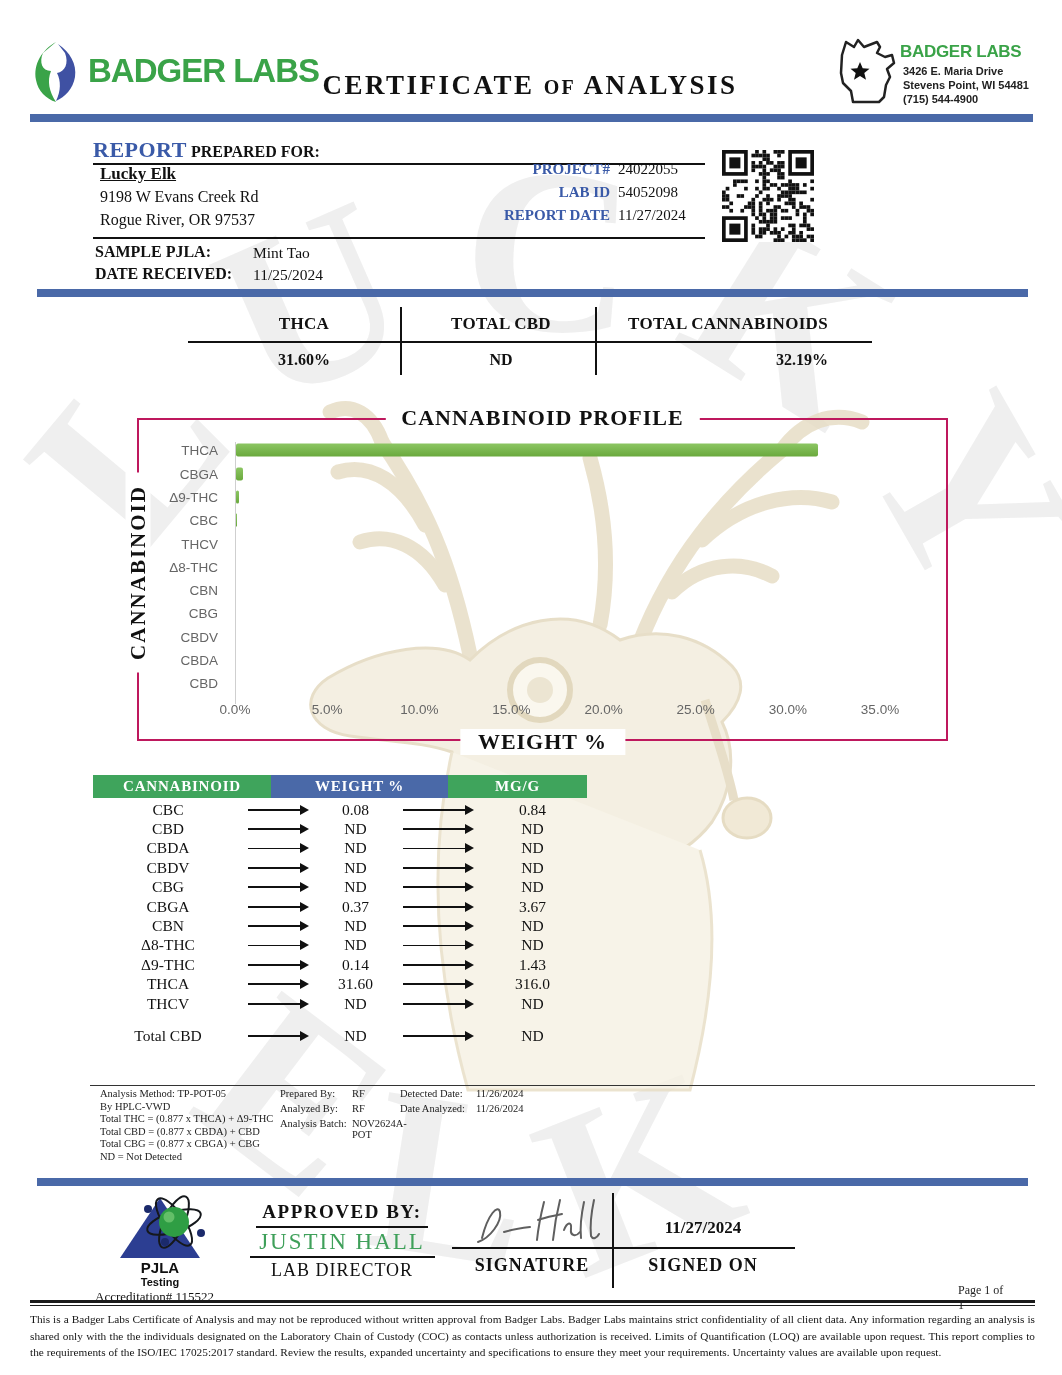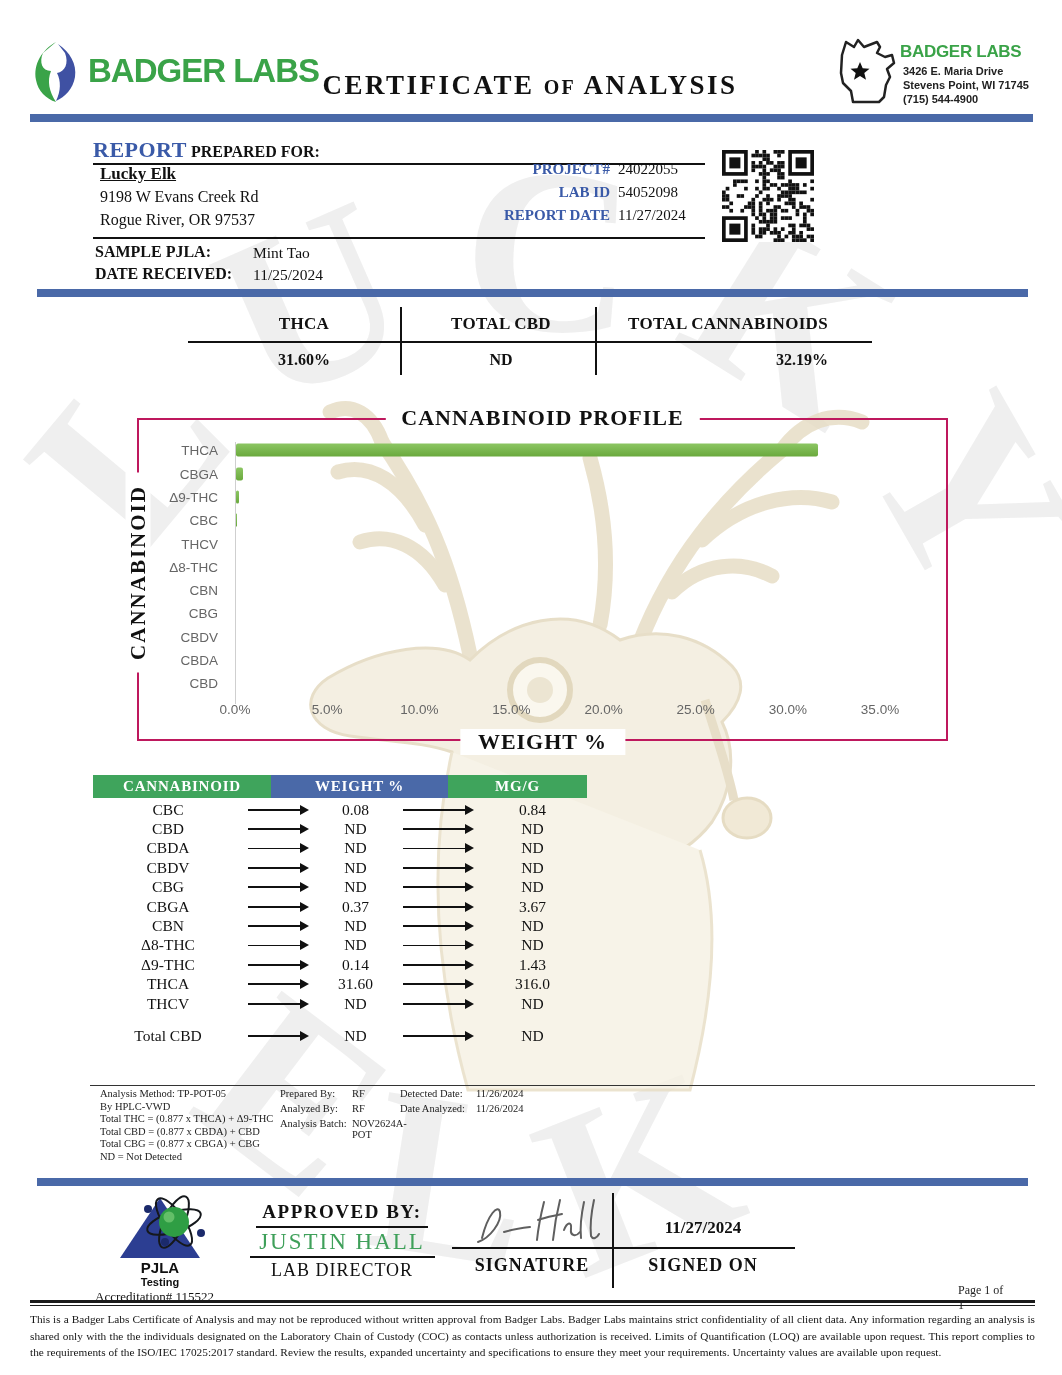--- a/index.html
+++ b/index.html
@@ -182,21 +182,21 @@
       <span>ANALYSIS</span>
     </div>
 
     <svg class="abs wi-icon" width="64" height="74" viewBox="0 0 64 74">
       <path d="M9,19 L13,6 L21,11 L25,4 L31,11 L44,6 L47,11 L44,17 L52,21 L59,19 L61,27 L54,33 L57,41 L53,49 L51,61 L46,66 L20,66 L18,55 L10,47 L8,37 Z" fill="#ffffff" stroke="#222" stroke-width="2.5" stroke-linejoin="round"></path>
       <path d="M27,26 l2.7,6.2 6.8,0.5 -5.2,4.4 1.7,6.6 -6,-3.6 -6,3.6 1.7,-6.6 -5.2,-4.4 6.8,-0.5 Z" fill="#111"></path>
     </svg>
     <div class="abs lab-name">BADGER LABS</div>
     <div class="abs lab-addr">
       <div>3426 E. Maria Drive</div>
-      <div>Stevens Point, WI 71745</div>
+      <div>Stevens Point, WI 54481</div>
       <div>(715) 544-4900</div>
     </div>
     <div class="abs bluebar bar1"></div>
 
     <div class="abs report-head"><span class="rword">REPORT</span><b> PREPARED FOR:</b></div>
     <div class="abs hline rline1"></div>
     <div class="abs client-name">Lucky Elk</div>
     <div class="abs client-a1">9198 W Evans Creek Rd</div>
     <div class="abs client-a2">Rogue River, OR 97537</div>
     <div class="abs meta-rows" id="meta-rows">

